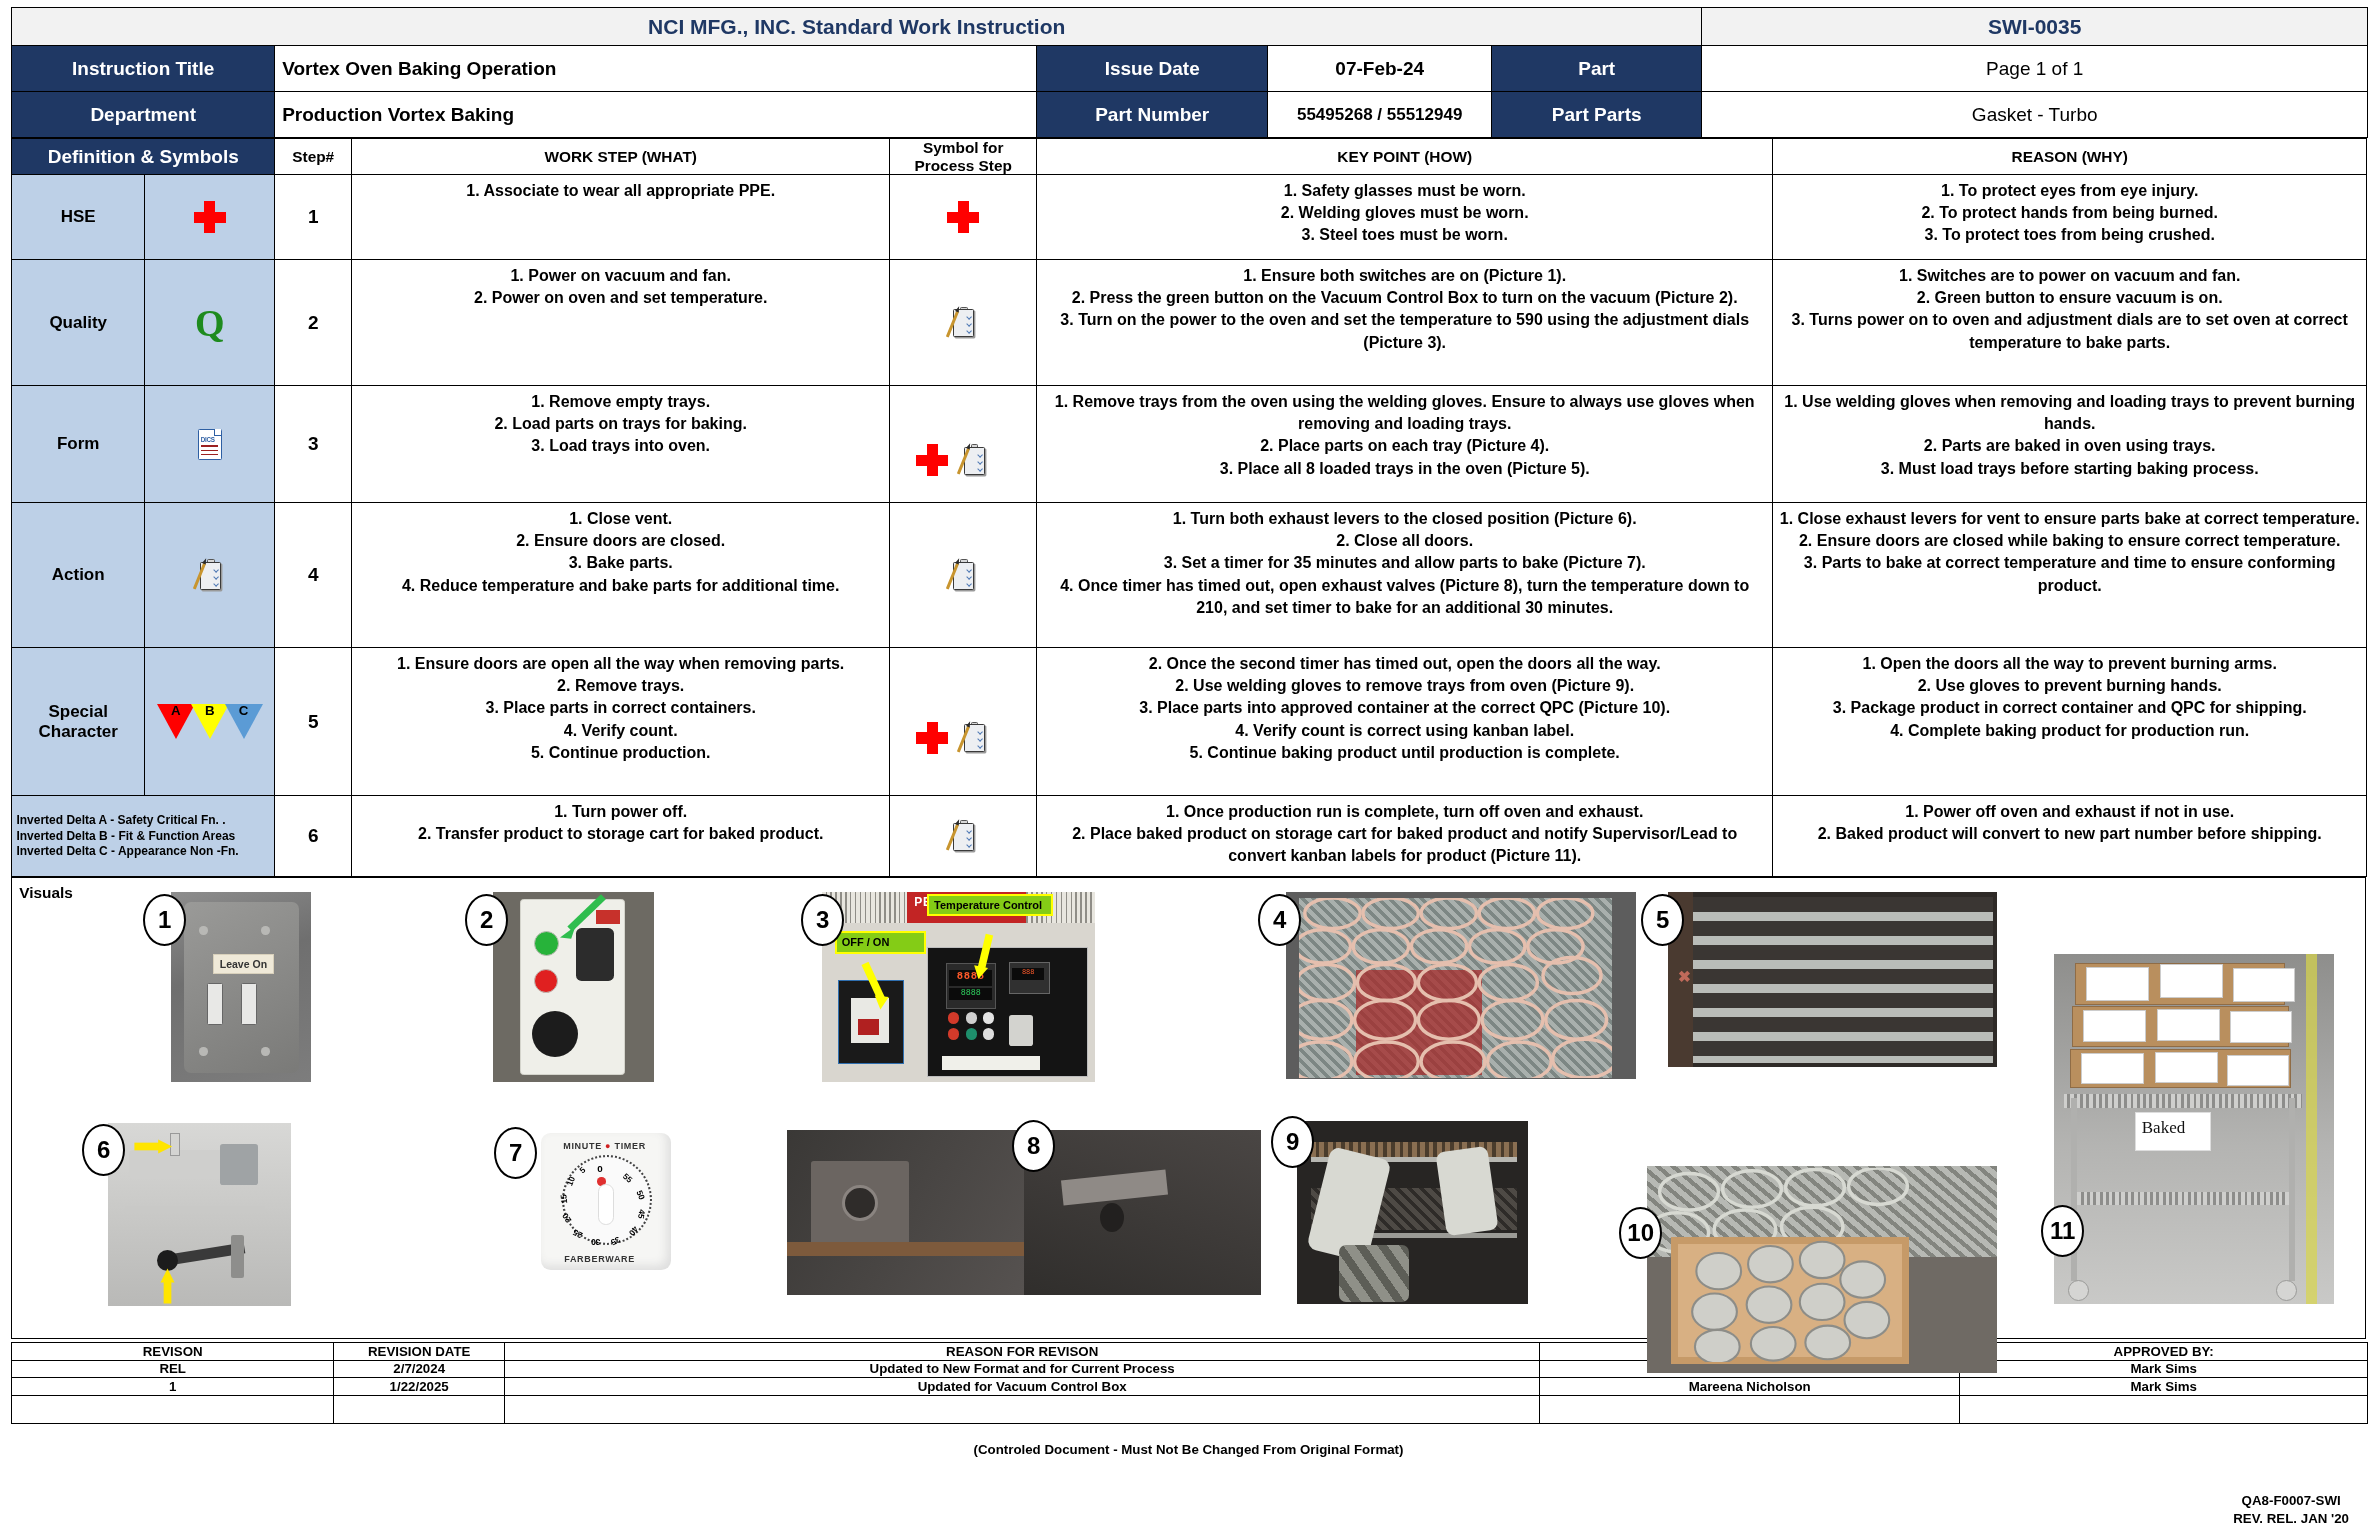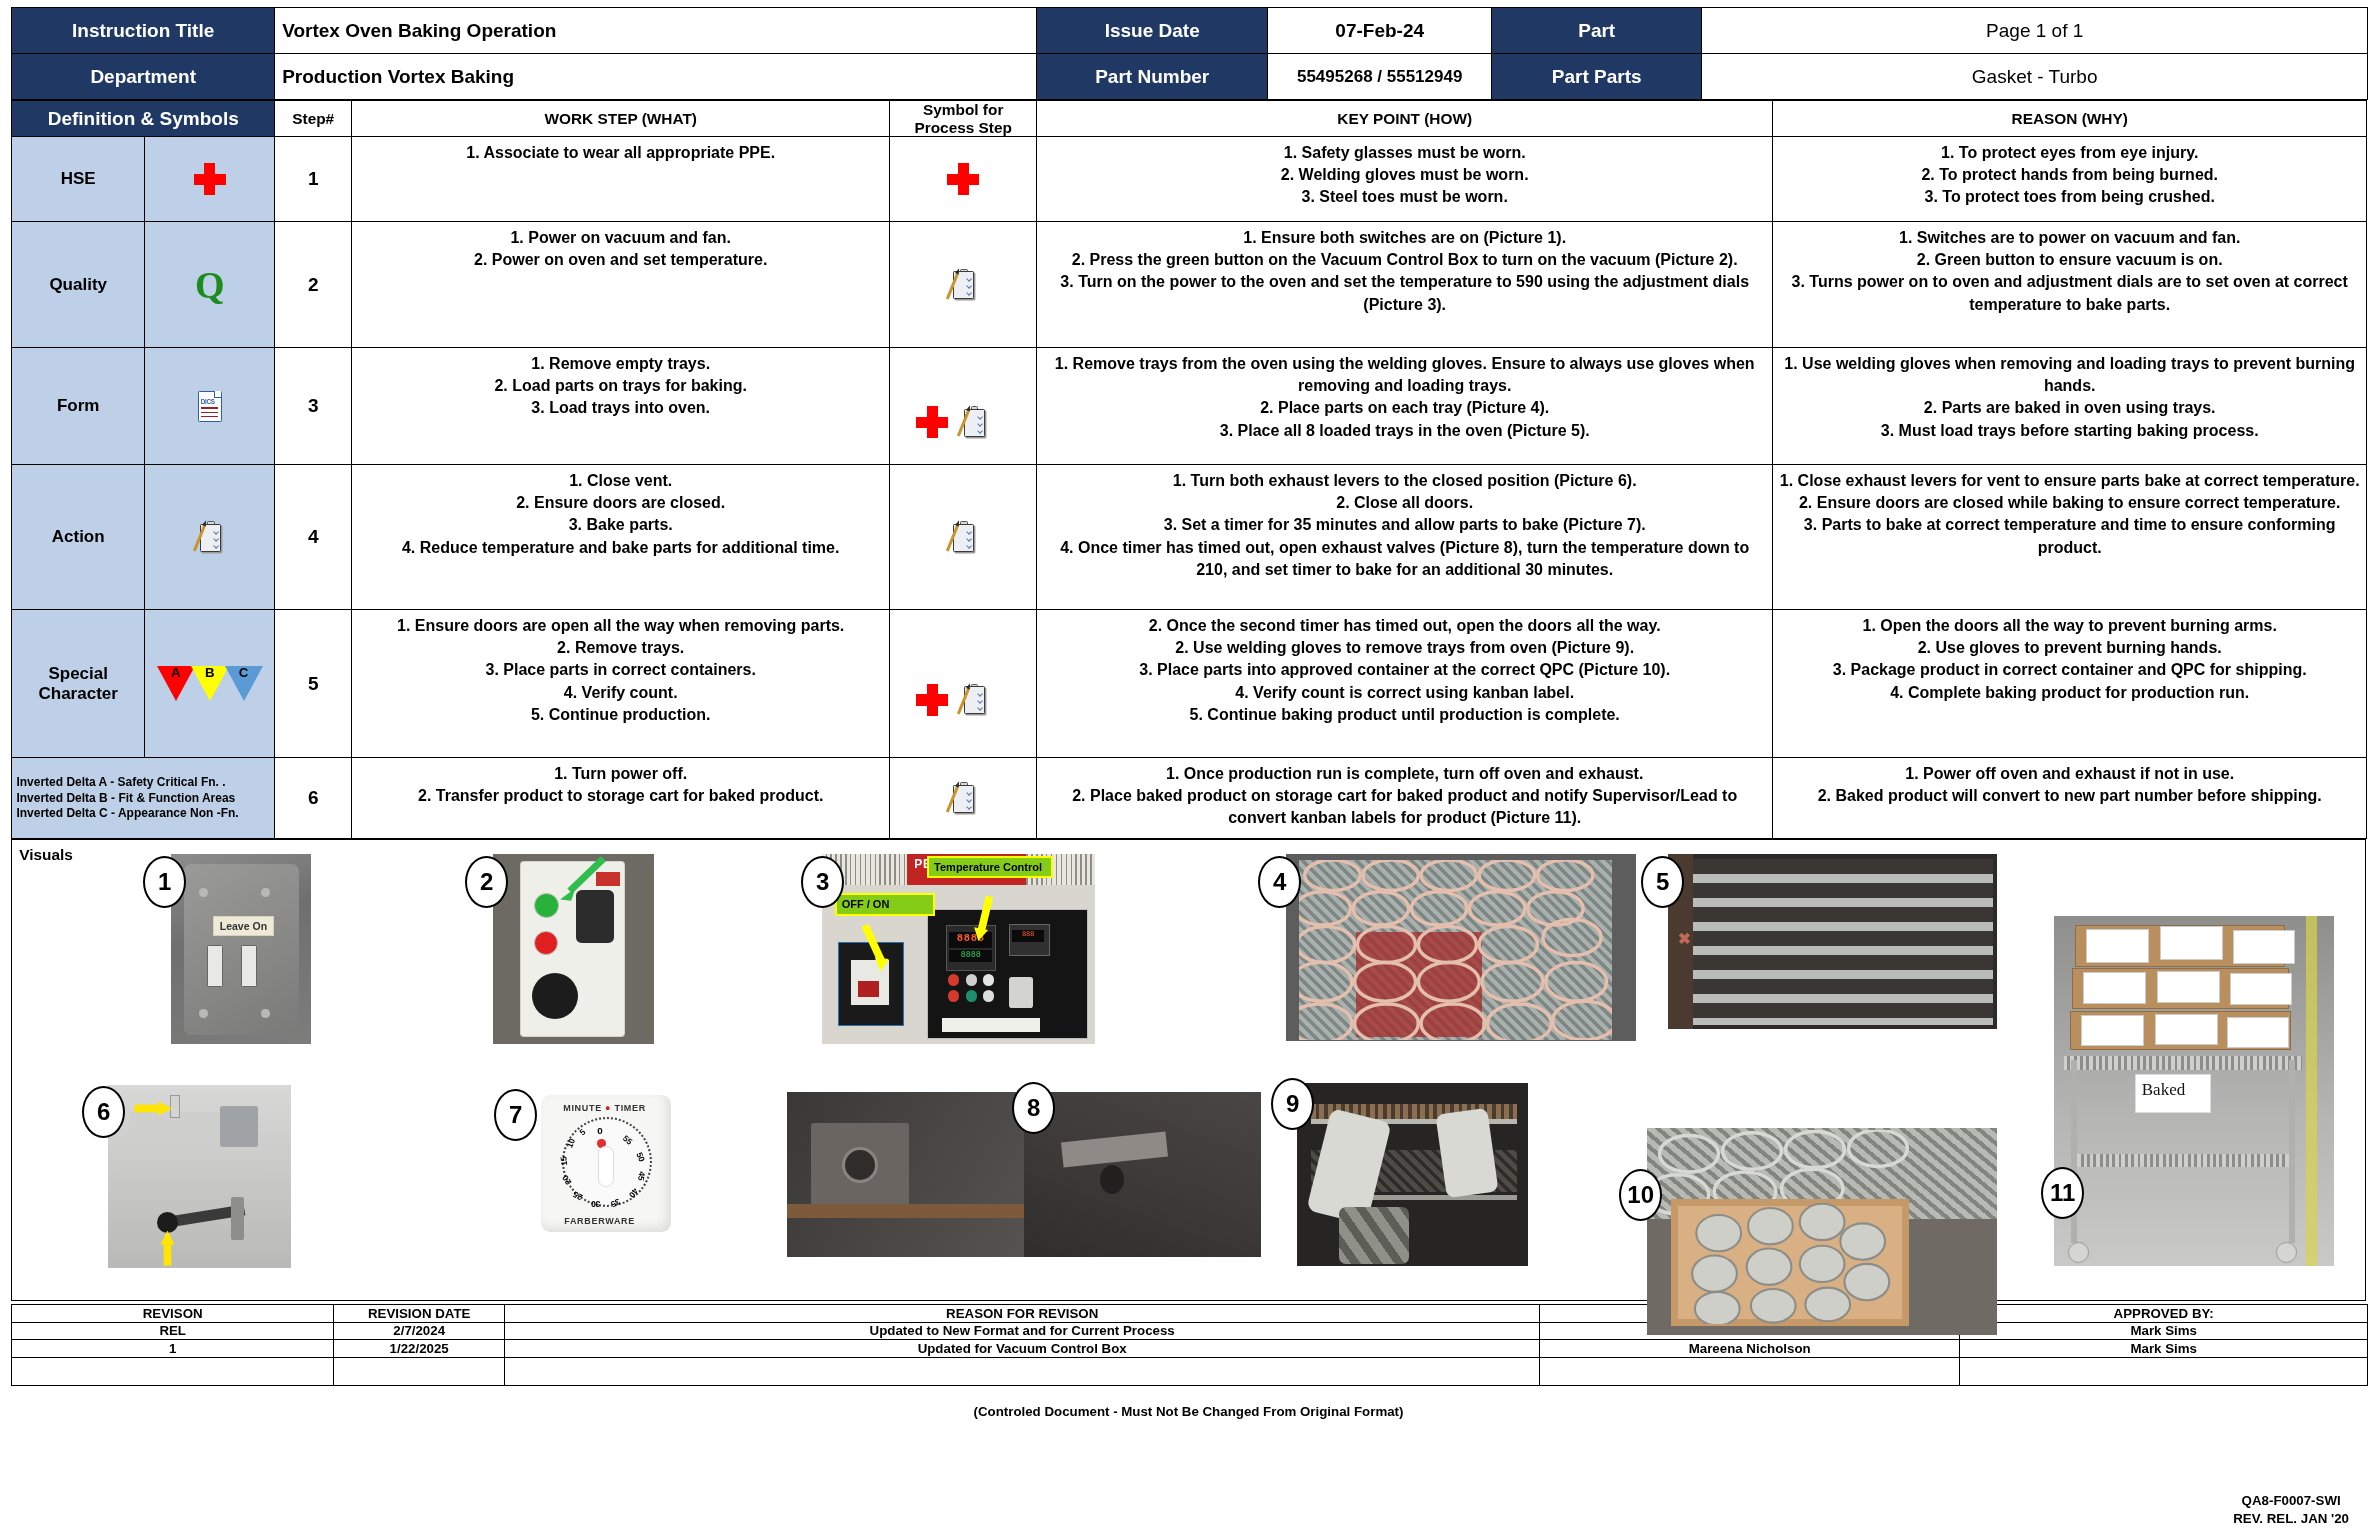--- a/index.html
+++ b/index.html
@@ -98,20 +98,24 @@
   <table style="width:2355px;">
     <colgroup>
       <col style="width:263px">
         <col style="width:762px">
         <col style="width:231px">
       <col style="width:224px">
         <col style="width:210px">
         <col style="width:666px">
     </colgroup>
     <tbody>
+        <tr style="height:38px">
+      <td class="titlebar navytxt" colspan="5">NCI MFG., INC. Standard Work Instruction</td>
+      <td class="titlebar navytxt">SWI-0035</td>
+    </tr>
     <tr style="height:46px">
       <td class="navy">Instruction Title</td>
       <td class="white-l">Vortex Oven Baking Operation</td>
       <td class="navy">Issue Date</td>
       <td class="white-c">07-Feb-24</td>
       <td class="navy">Part</td>
       <td class="white-c" style="font-weight:normal">Page 1 of 1</td>
     </tr>
     <tr style="height:46px">
       <td class="navy">Department</td>
@@ -469,21 +473,21 @@
       <div style="position:absolute;left:144px;top:120px;width:11.2px;height:11.2px;border-radius:50%;background:#cfcfcf;"></div>
       <div style="position:absolute;left:161px;top:120px;width:11.2px;height:11.2px;border-radius:50%;background:#e4e4e4;"></div>
       <div style="position:absolute;left:126px;top:136px;width:11.2px;height:11.2px;border-radius:50%;background:#d33a2a;"></div>
       <div style="position:absolute;left:144px;top:136px;width:11.2px;height:11.2px;border-radius:50%;background:#1e8f6c;"></div>
       <div style="position:absolute;left:161px;top:136px;width:11.2px;height:11.2px;border-radius:50%;background:#dedede;"></div>
       <div style="position:absolute;left:187px;top:70px;width:41px;height:32px;background:#303030;border:0.7px solid #666;"></div>
       <div style="position:absolute;left:190px;top:76px;width:32px;height:11.2px;background:#0b0b0b;color:#ff5a2a;font-size:7px;text-align:center;font-family:'Liberation Mono',monospace;">888</div>
       <div style="position:absolute;left:187px;top:123px;width:24px;height:31px;background:#d3d3cf;border-radius:2.8px;"></div>
       <div style="position:absolute;left:120px;top:164px;width:98px;height:14px;background:#f0f0ea;"></div>
 
-      <div class="cap" style="left:12.6px; top:39px; width:100px;">OFF / ON</div>
+      <div class="cap" style="left:12.6px; top:39px; width:91px;">OFF / ON</div>
       <svg style="position:absolute;left:36px;top:70px;width:42px;height:49px;z-index:4;" viewBox="0 0 60 70">
         <line x1="10" y1="2" x2="34" y2="54" stroke="#FFFF00" stroke-width="11"></line>
         <polygon points="32,68 24,48 44,50" fill="#FFFF00"></polygon>
       </svg>
       <div class="cap" style="left:105px; top:1.4px; width:126px;">Temperature Control</div>
       <svg style="position:absolute;left:148px;top:41px;width:32px;height:49px;z-index:4;" viewBox="0 0 46 70">
         <line x1="28" y1="2" x2="16" y2="52" stroke="#FFFF00" stroke-width="11"></line>
         <polygon points="12,66 6,46 26,50" fill="#FFFF00"></polygon>
       </svg>
     </div>

